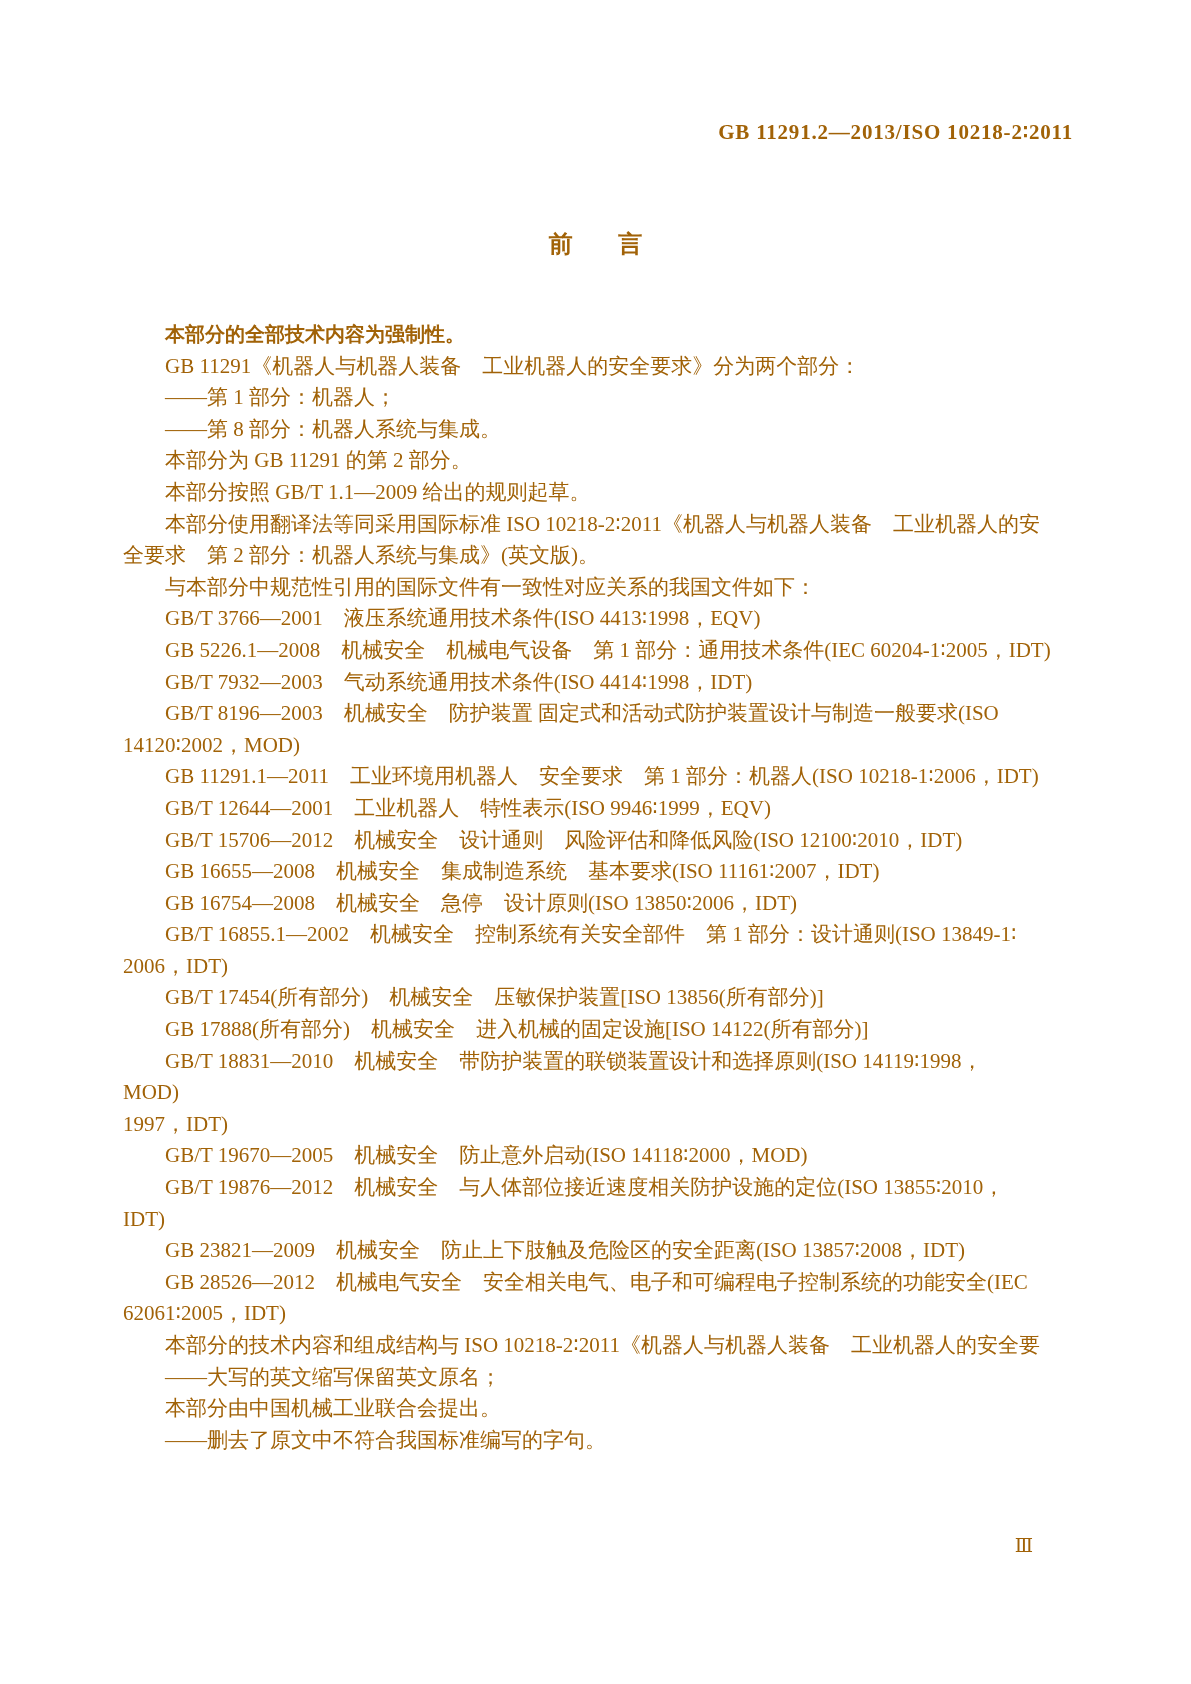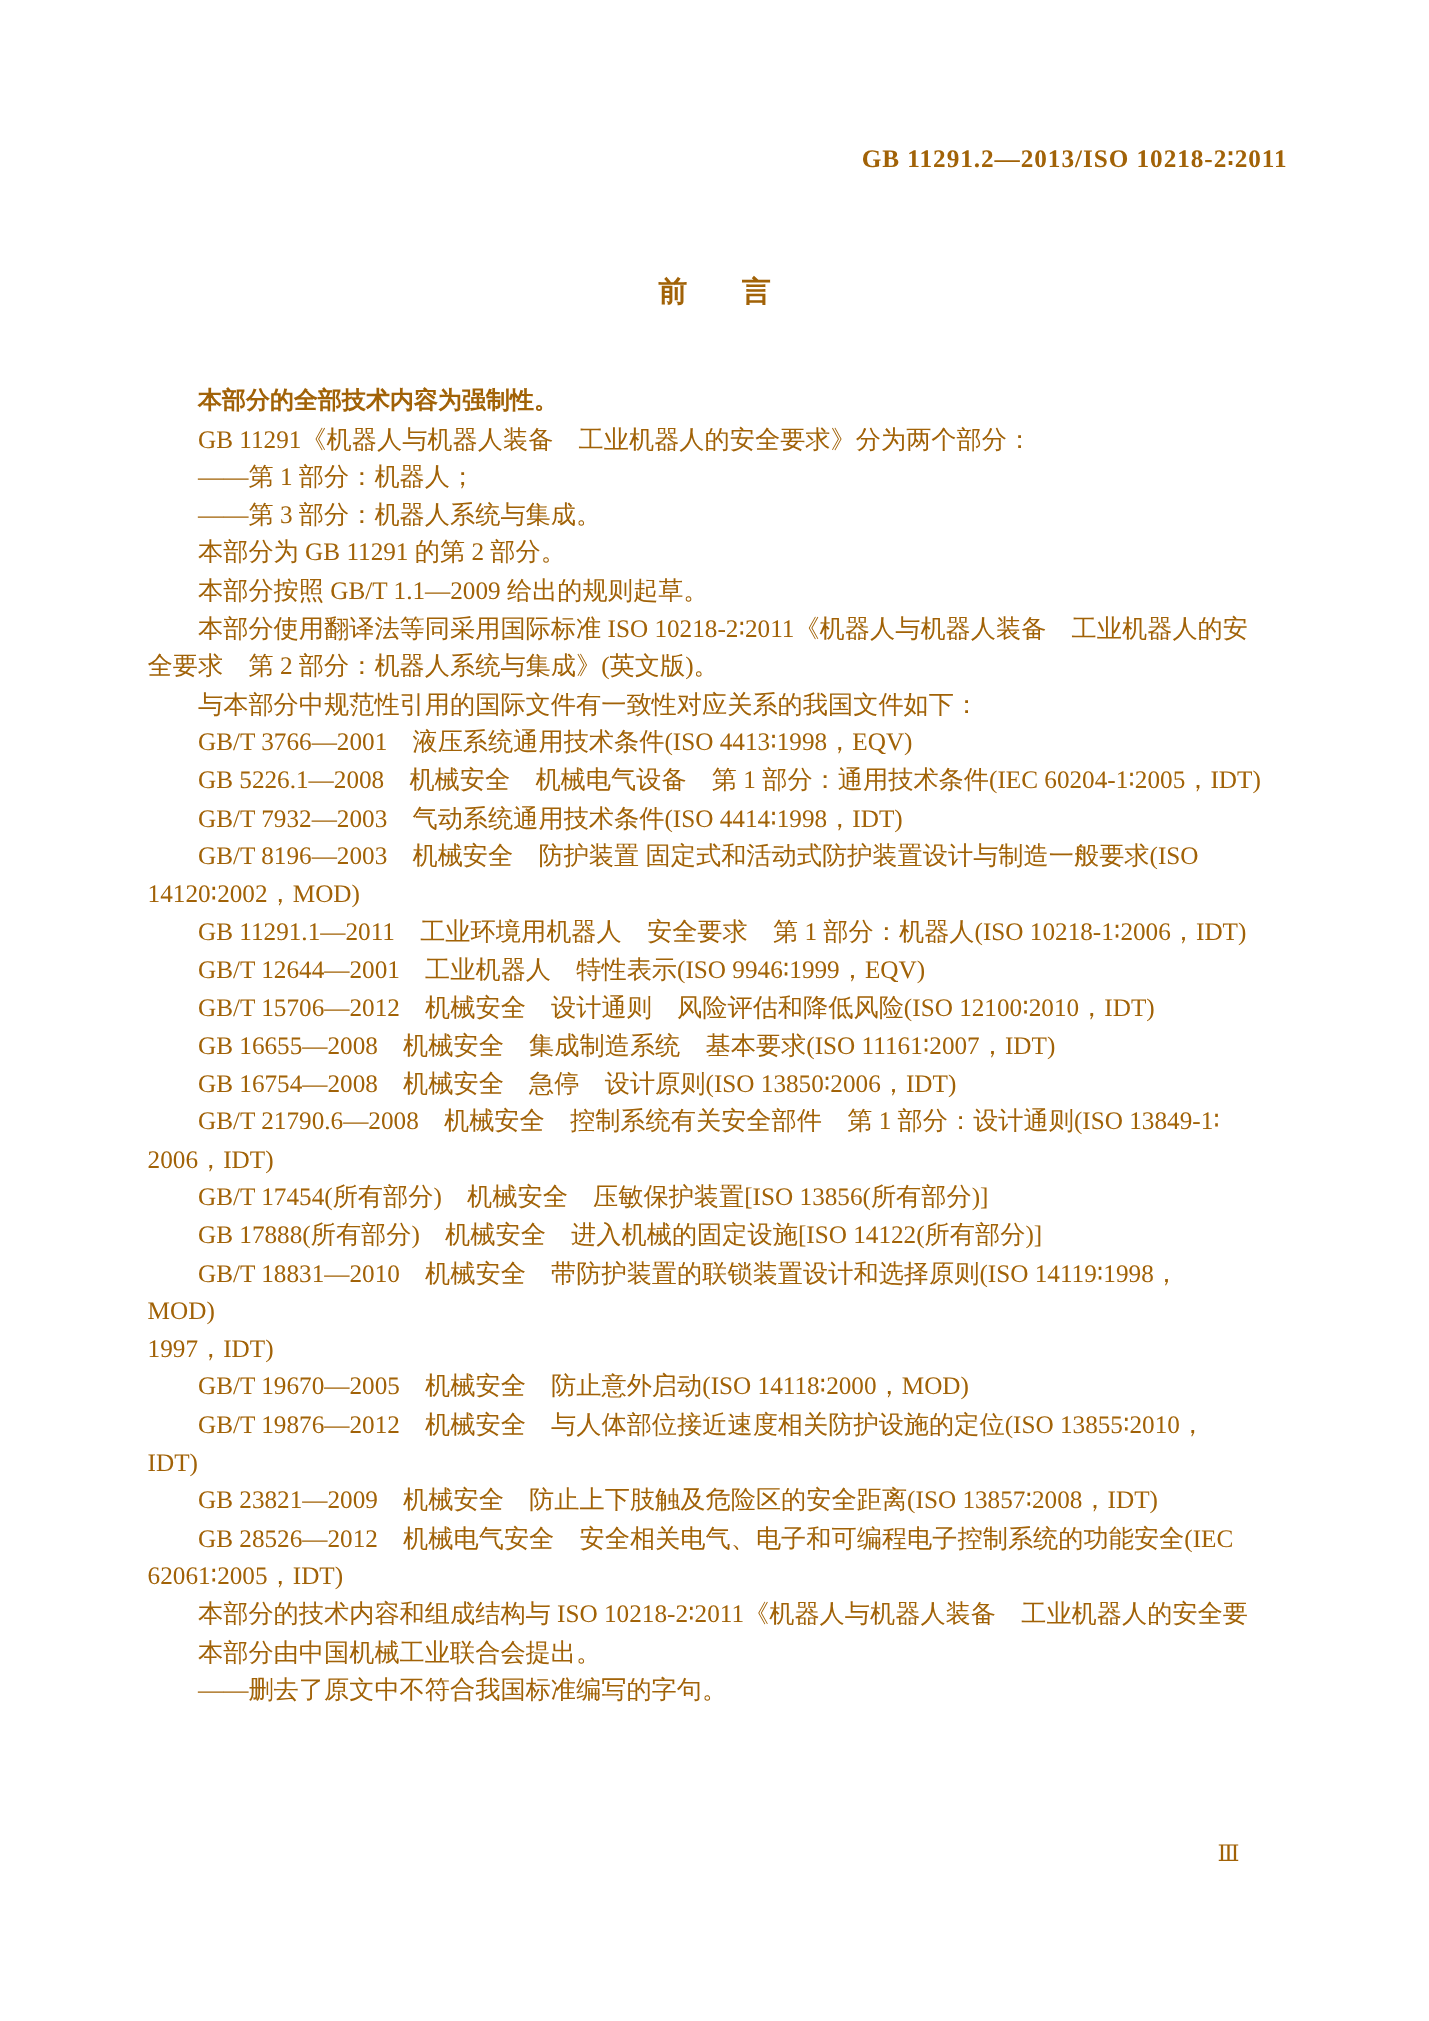--- a/index.html
+++ b/index.html
@@ -78,48 +78,49 @@
 
 <div class="page">
   <div class="std-header">GB 11291.2—2013/ISO 10218-2∶2011</div>
 
   <h1 class="doc-title">前言</h1>
 
   <div class="doc-body" id="doc-body">
       <div class="line bold-indent">本部分的全部技术内容为强制性。</div>
       <div class="line indent">GB 11291《机器人与机器人装备　工业机器人的安全要求》分为两个部分：</div>
       <div class="line indent">——第 1 部分：机器人；</div>
-      <div class="line indent">——第 3 部分：机器人系统与集成。</div>
+      <div class="line indent">——第 8 部分：机器人系统与集成。</div>
       <div class="line indent">本部分为 GB 11291 的第 2 部分。</div>
       <div class="line indent">本部分按照 GB/T 1.1—2009 给出的规则起草。</div>
       <div class="line indent">本部分使用翻译法等同采用国际标准 ISO 10218-2∶2011《机器人与机器人装备　工业机器人的安</div>
       <div class="line flush">全要求　第 2 部分：机器人系统与集成》(英文版)。</div>
       <div class="line indent">与本部分中规范性引用的国际文件有一致性对应关系的我国文件如下：</div>
       <div class="line indent">GB/T 3766—2001　液压系统通用技术条件(ISO 4413∶1998，EQV)</div>
       <div class="line indent">GB 5226.1—2008　机械安全　机械电气设备　第 1 部分：通用技术条件(IEC 60204-1∶2005，IDT)</div>
       <div class="line indent">GB/T 7932—2003　气动系统通用技术条件(ISO 4414∶1998，IDT)</div>
       <div class="line indent">GB/T 8196—2003　机械安全　防护装置 固定式和活动式防护装置设计与制造一般要求(ISO</div>
       <div class="line flush">14120∶2002，MOD)</div>
       <div class="line indent">GB 11291.1—2011　工业环境用机器人　安全要求　第 1 部分：机器人(ISO 10218-1∶2006，IDT)</div>
       <div class="line indent">GB/T 12644—2001　工业机器人　特性表示(ISO 9946∶1999，EQV)</div>
       <div class="line indent">GB/T 15706—2012　机械安全　设计通则　风险评估和降低风险(ISO 12100∶2010，IDT)</div>
       <div class="line indent">GB 16655—2008　机械安全　集成制造系统　基本要求(ISO 11161∶2007，IDT)</div>
       <div class="line indent">GB 16754—2008　机械安全　急停　设计原则(ISO 13850∶2006，IDT)</div>
-      <div class="line indent">GB/T 21790.6—2008　机械安全　控制系统有关安全部件　第 1 部分：设计通则(ISO 13849-1∶</div>
+      <div class="line indent">GB/T 16855.1—2002　机械安全　控制系统有关安全部件　第 1 部分：设计通则(ISO 13849-1∶</div>
       <div class="line flush">2006，IDT)</div>
       <div class="line indent">GB/T 17454(所有部分)　机械安全　压敏保护装置[ISO 13856(所有部分)]</div>
       <div class="line indent">GB 17888(所有部分)　机械安全　进入机械的固定设施[ISO 14122(所有部分)]</div>
       <div class="line indent">GB/T 18831—2010　机械安全　带防护装置的联锁装置设计和选择原则(ISO 14119∶1998，</div>
       <div class="line flush">MOD)</div>
       <div class="line flush">1997，IDT)</div>
       <div class="line indent">GB/T 19670—2005　机械安全　防止意外启动(ISO 14118∶2000，MOD)</div>
       <div class="line indent">GB/T 19876—2012　机械安全　与人体部位接近速度相关防护设施的定位(ISO 13855∶2010，</div>
       <div class="line flush">IDT)</div>
       <div class="line indent">GB 23821—2009　机械安全　防止上下肢触及危险区的安全距离(ISO 13857∶2008，IDT)</div>
       <div class="line indent">GB 28526—2012　机械电气安全　安全相关电气、电子和可编程电子控制系统的功能安全(IEC</div>
       <div class="line flush">62061∶2005，IDT)</div>
       <div class="line indent">本部分的技术内容和组成结构与 ISO 10218-2∶2011《机器人与机器人装备　工业机器人的安全要</div>
+      <div class="line indent">——大写的英文缩写保留英文原名；</div>
       <div class="line indent">本部分由中国机械工业联合会提出。</div>
       <div class="line indent">——删去了原文中不符合我国标准编写的字句。</div>
     </div>
 
   <div class="page-number">Ⅲ</div>
 </div>
 
 </body></html>

